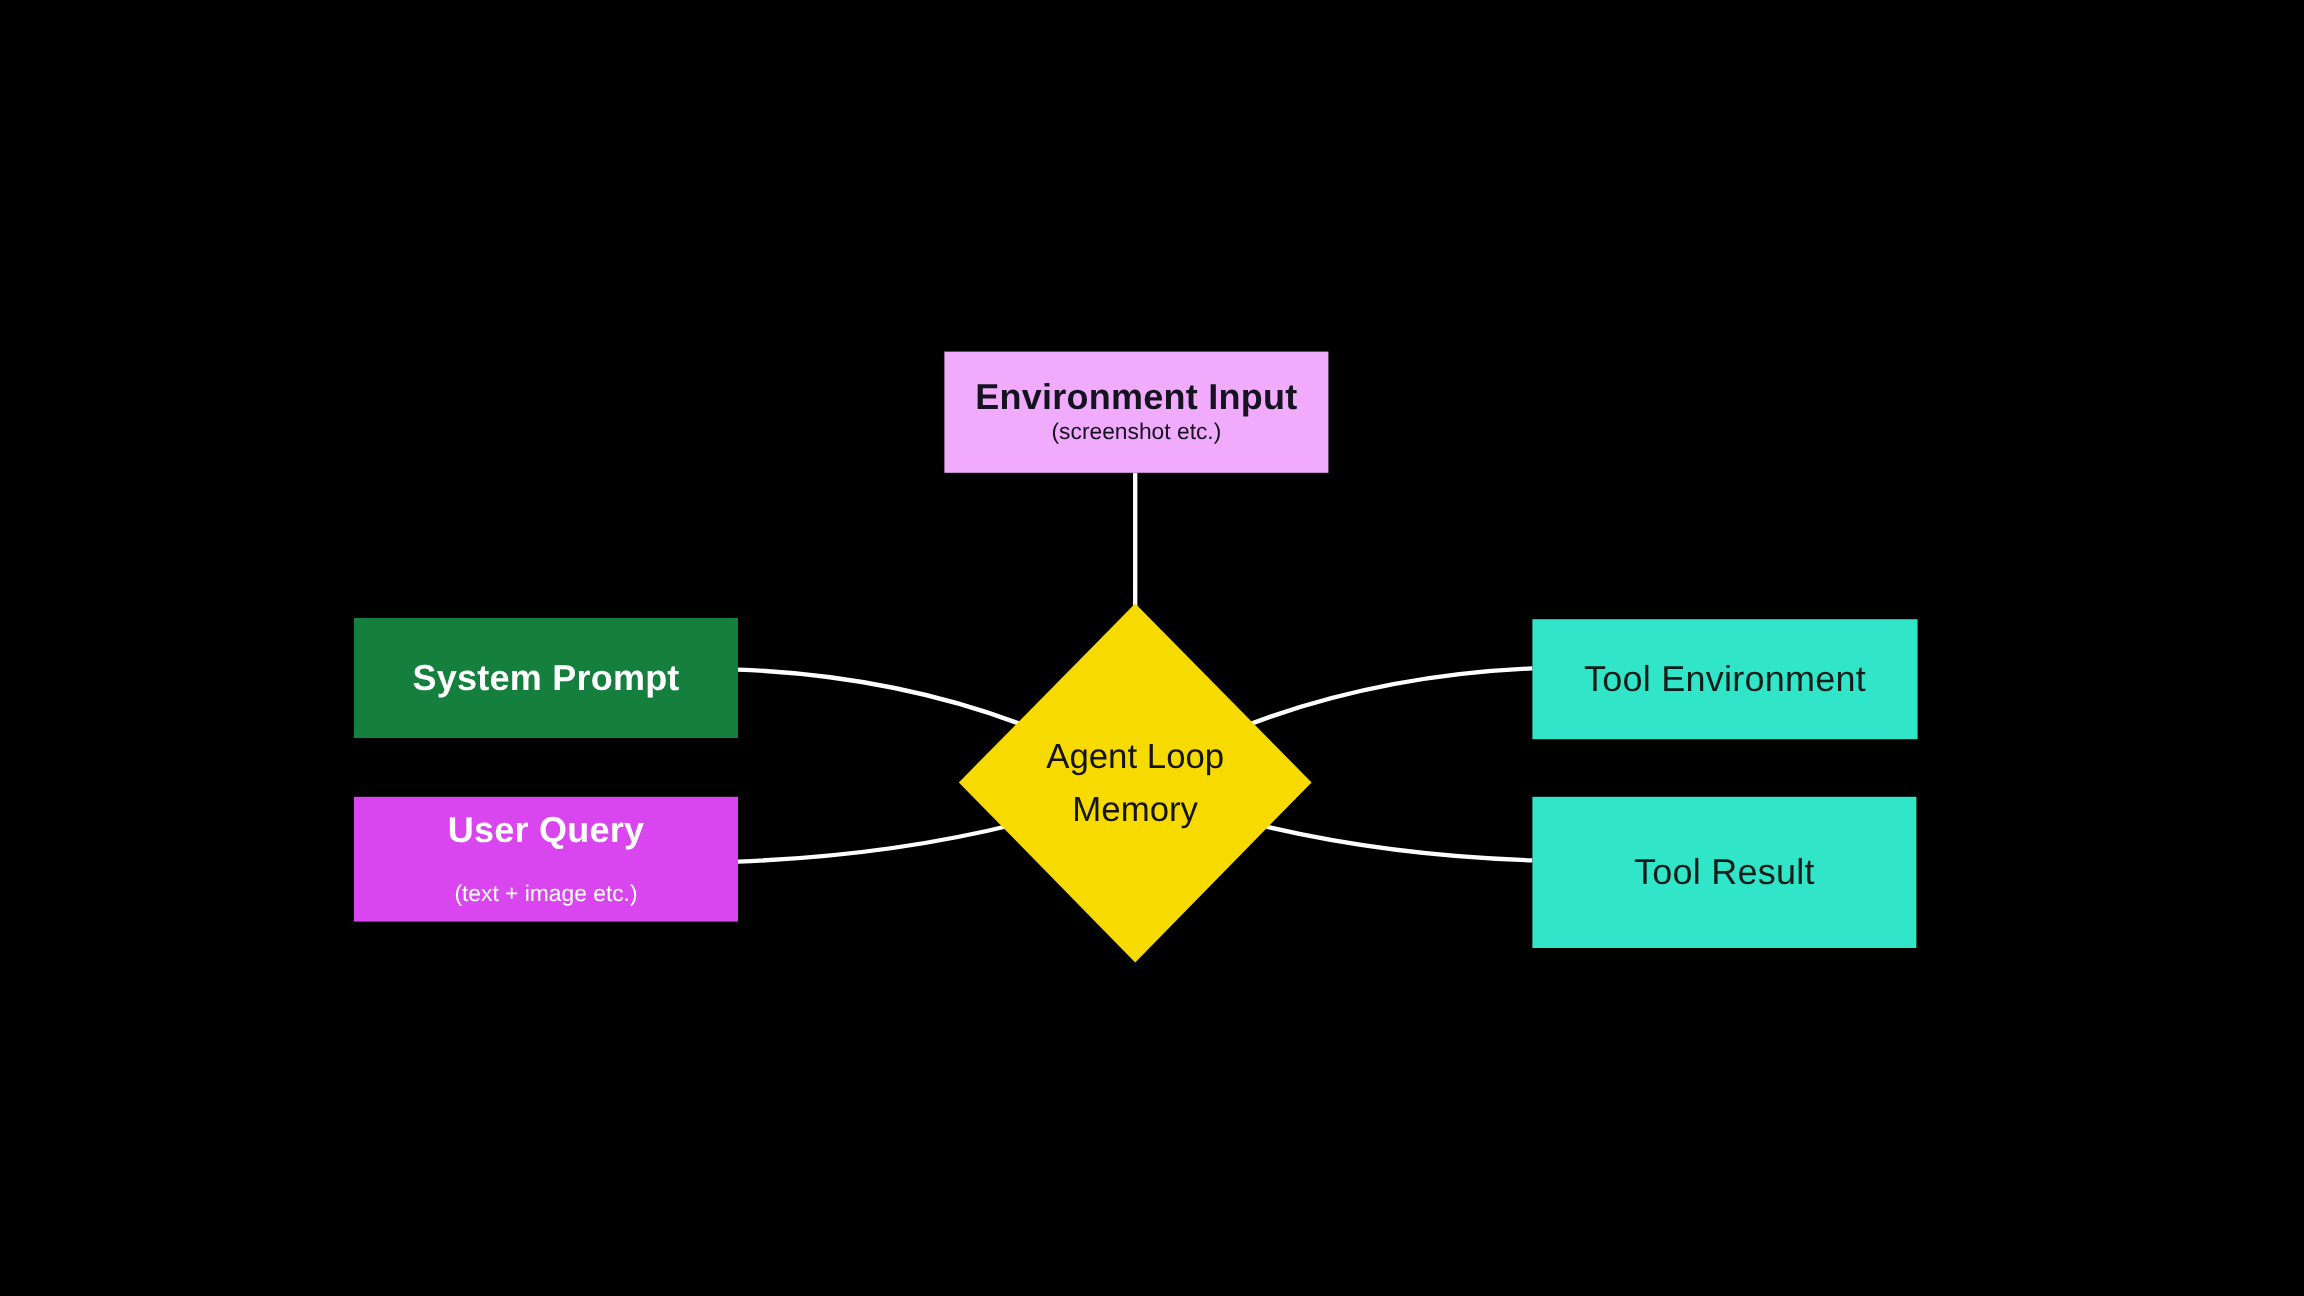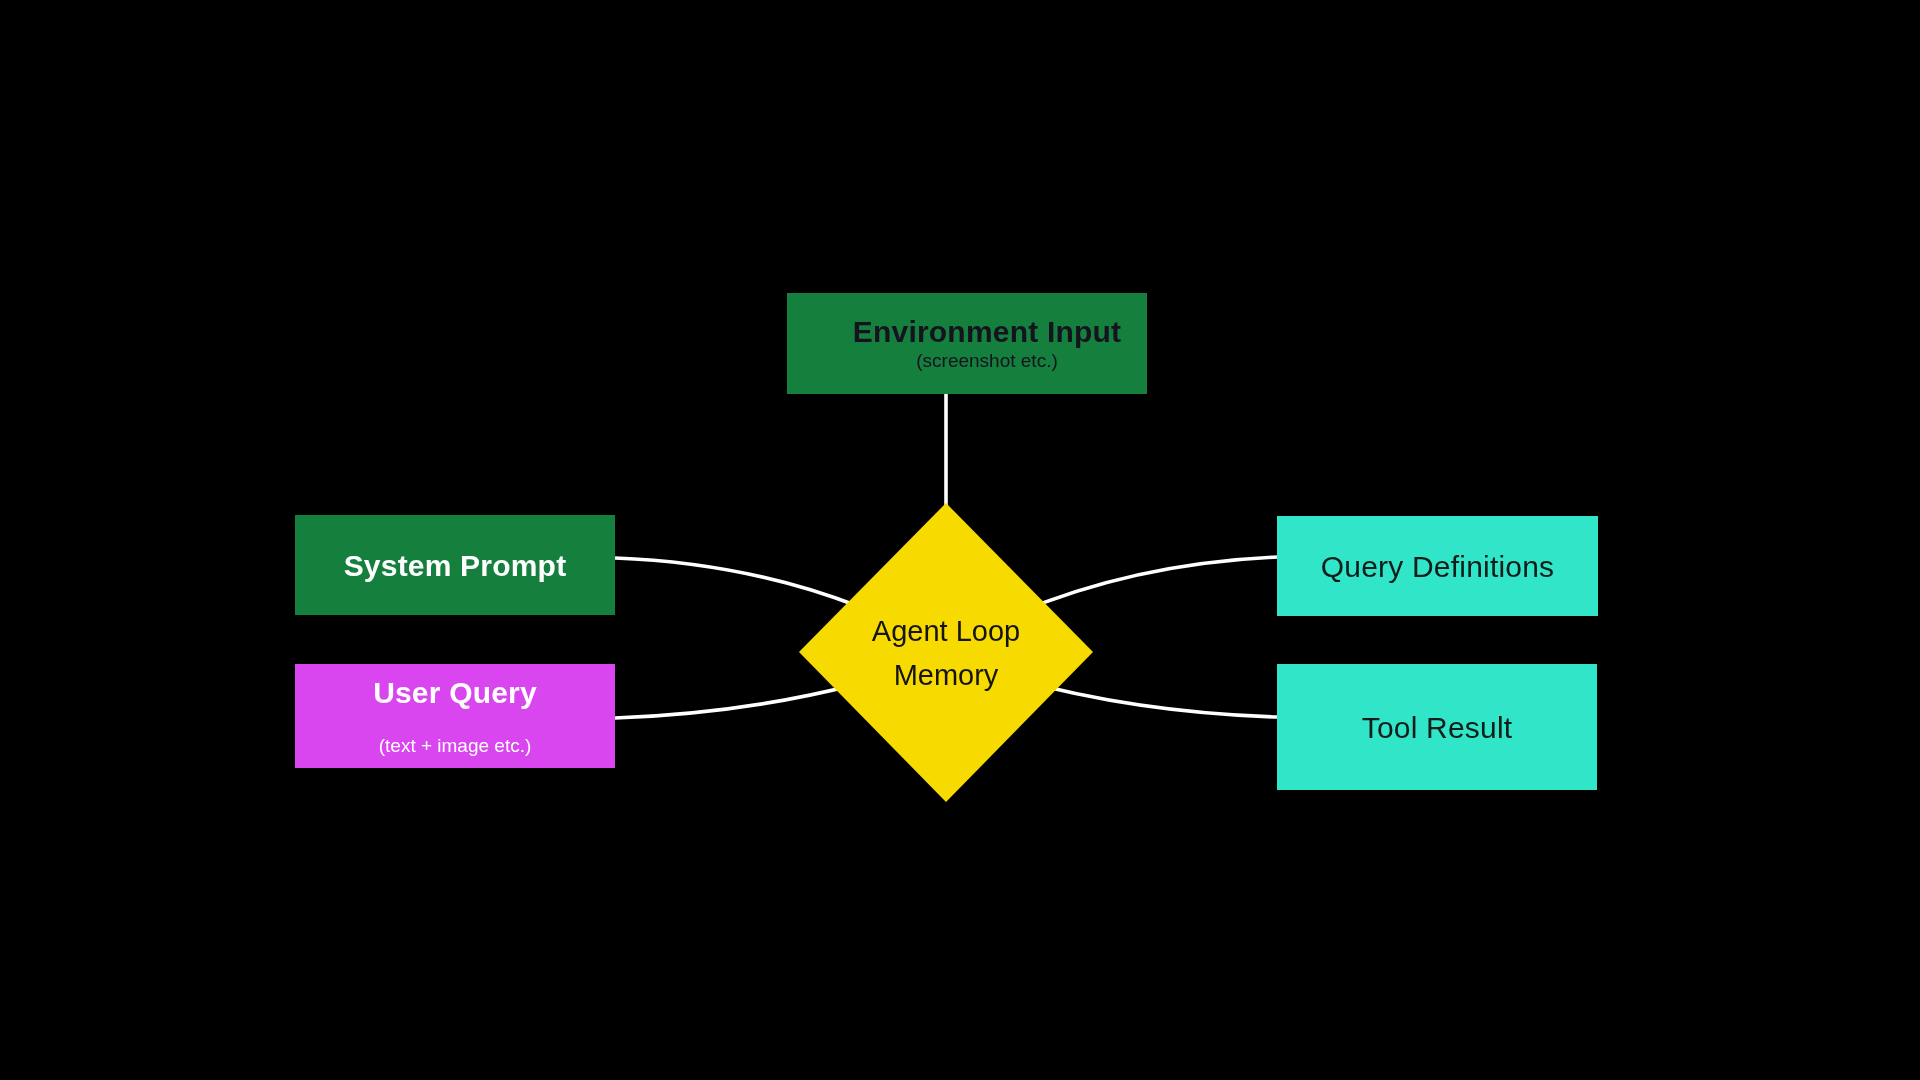--- a/index.html
+++ b/index.html
@@ -77,36 +77,36 @@
 
   <svg class="links" viewBox="0 0 1920 1080">
     <path d="M 946 394 L 946 506" stroke="#FFFFFF"></path>
     <path d="M 615 558 Q 800 565 946 648" stroke="#FFFFFF"></path>
     <path d="M 615 718 Q 800 711 946 656" stroke="#FFFFFF"></path>
     <path d="M 1277 557 Q 1093 565 946 648" stroke="#FFFFFF"></path>
     <path d="M 1277 717 Q 1093 711 946 656" stroke="#FFFFFF"></path>
     <polygon points="946,503 1093,652 946,802 799,652" fill="#F7DB00"></polygon>
   </svg>
 
-  <div class="node node-environment-input" style="background-color: #15803d; padding-left: 40px;">
+  <div class="node node-environment-input" style="background-color: #f0abfc;">
     <div class="title" style="color: rgb(21, 19, 31);">Environment Input</div>
     <div class="subtitle" style="color: rgb(21, 19, 31);">(screenshot etc.)</div>
   </div>
 
   <div class="node node-system-prompt" style="background-color: #15803d; text-align: right;">
     <div class="title" style="color: rgb(255, 255, 255);">System Prompt</div>
   </div>
 
   <div class="node node-user-query" style="background-color: #d946ef; gap: 27px;">
     <div class="title" style="color: rgb(255, 255, 255);">User Query</div>
     <div class="subtitle" style="color: rgb(255, 255, 255);">(text + image etc.)</div>
   </div>
 
   <div class="node node-tool-definitions" style="background-color: rgb(49, 229, 200);">
-    <div class="title regular" style="color: rgb(15, 30, 26);">Query Definitions</div>
+    <div class="title regular" style="color: rgb(15, 30, 26);">Tool Environment</div>
   </div>
 
   <div class="node node-tool-result" style="background-color: rgb(49, 229, 200);">
     <div class="title regular" style="color: rgb(15, 30, 26);">Tool Result</div>
   </div>
 
   <div class="diamond-label" style="color: rgb(22, 20, 16);">
     <div>Agent Loop</div>
     <div>Memory</div>
   </div>

